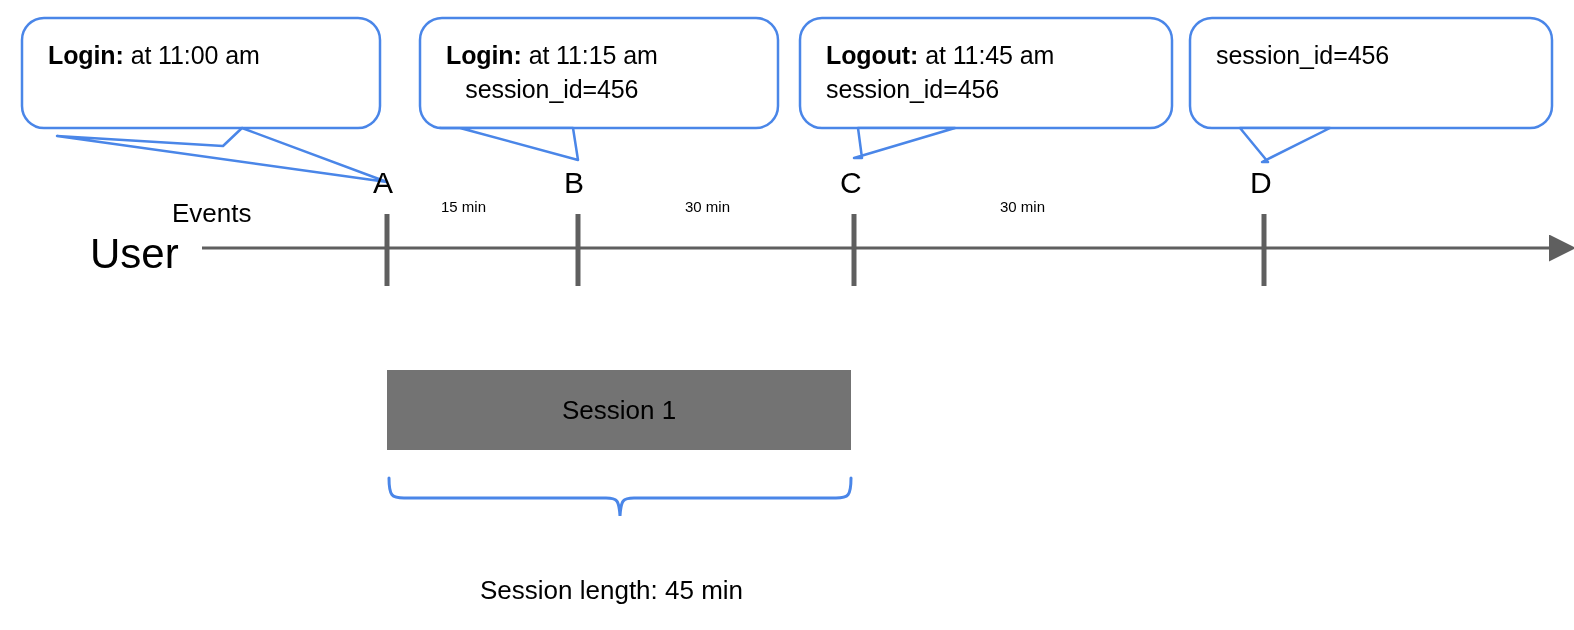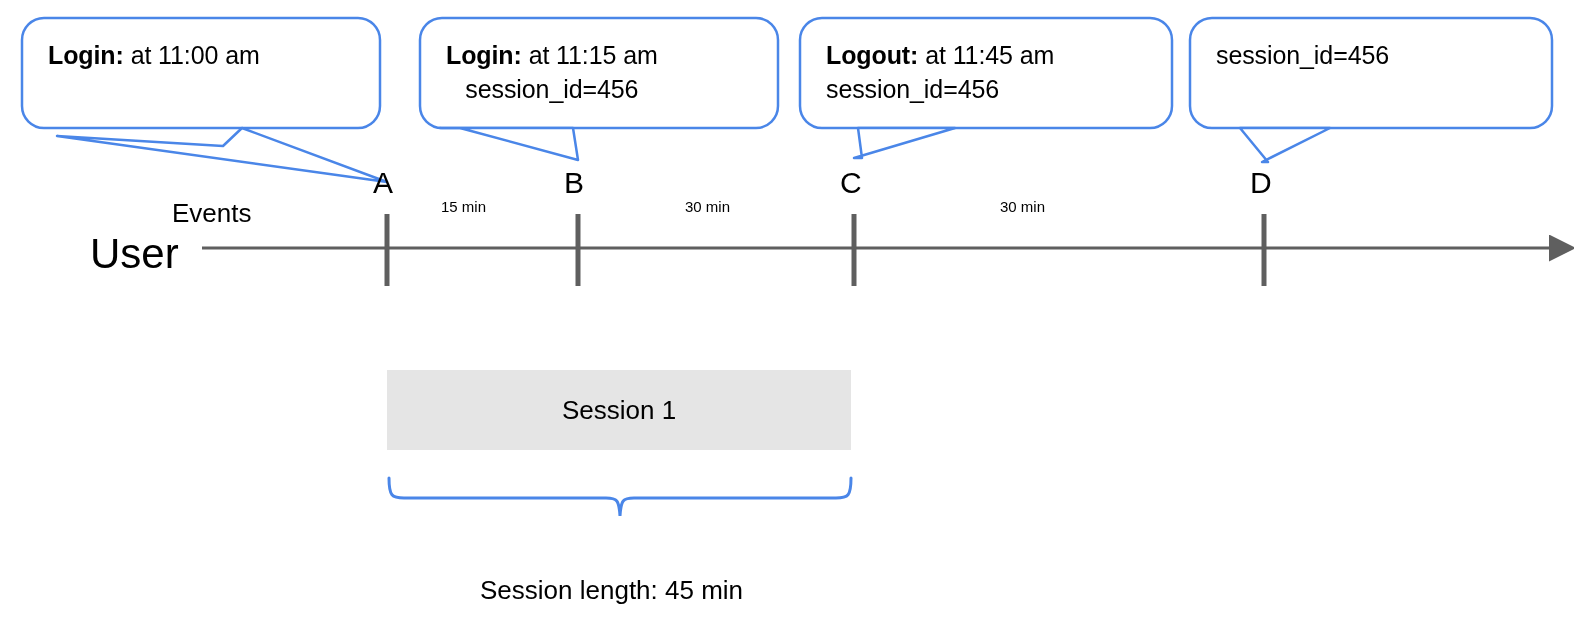--- a/index.html
+++ b/index.html
@@ -50,21 +50,21 @@
     font-size: 26px;
   }
   .event-letter {
     font-size: 30px;
   }
   .dur-label {
     font-size: 15px;
   }
   .session-box {
     position: absolute;
-    background: #e5e5e5;
+    background: #737373;
     display: flex;
     align-items: center;
     justify-content: center;
   }
   .session-box span {
     font-size: 26px;
     color: #000000;
   }
   .session-length {
     font-size: 26px;

